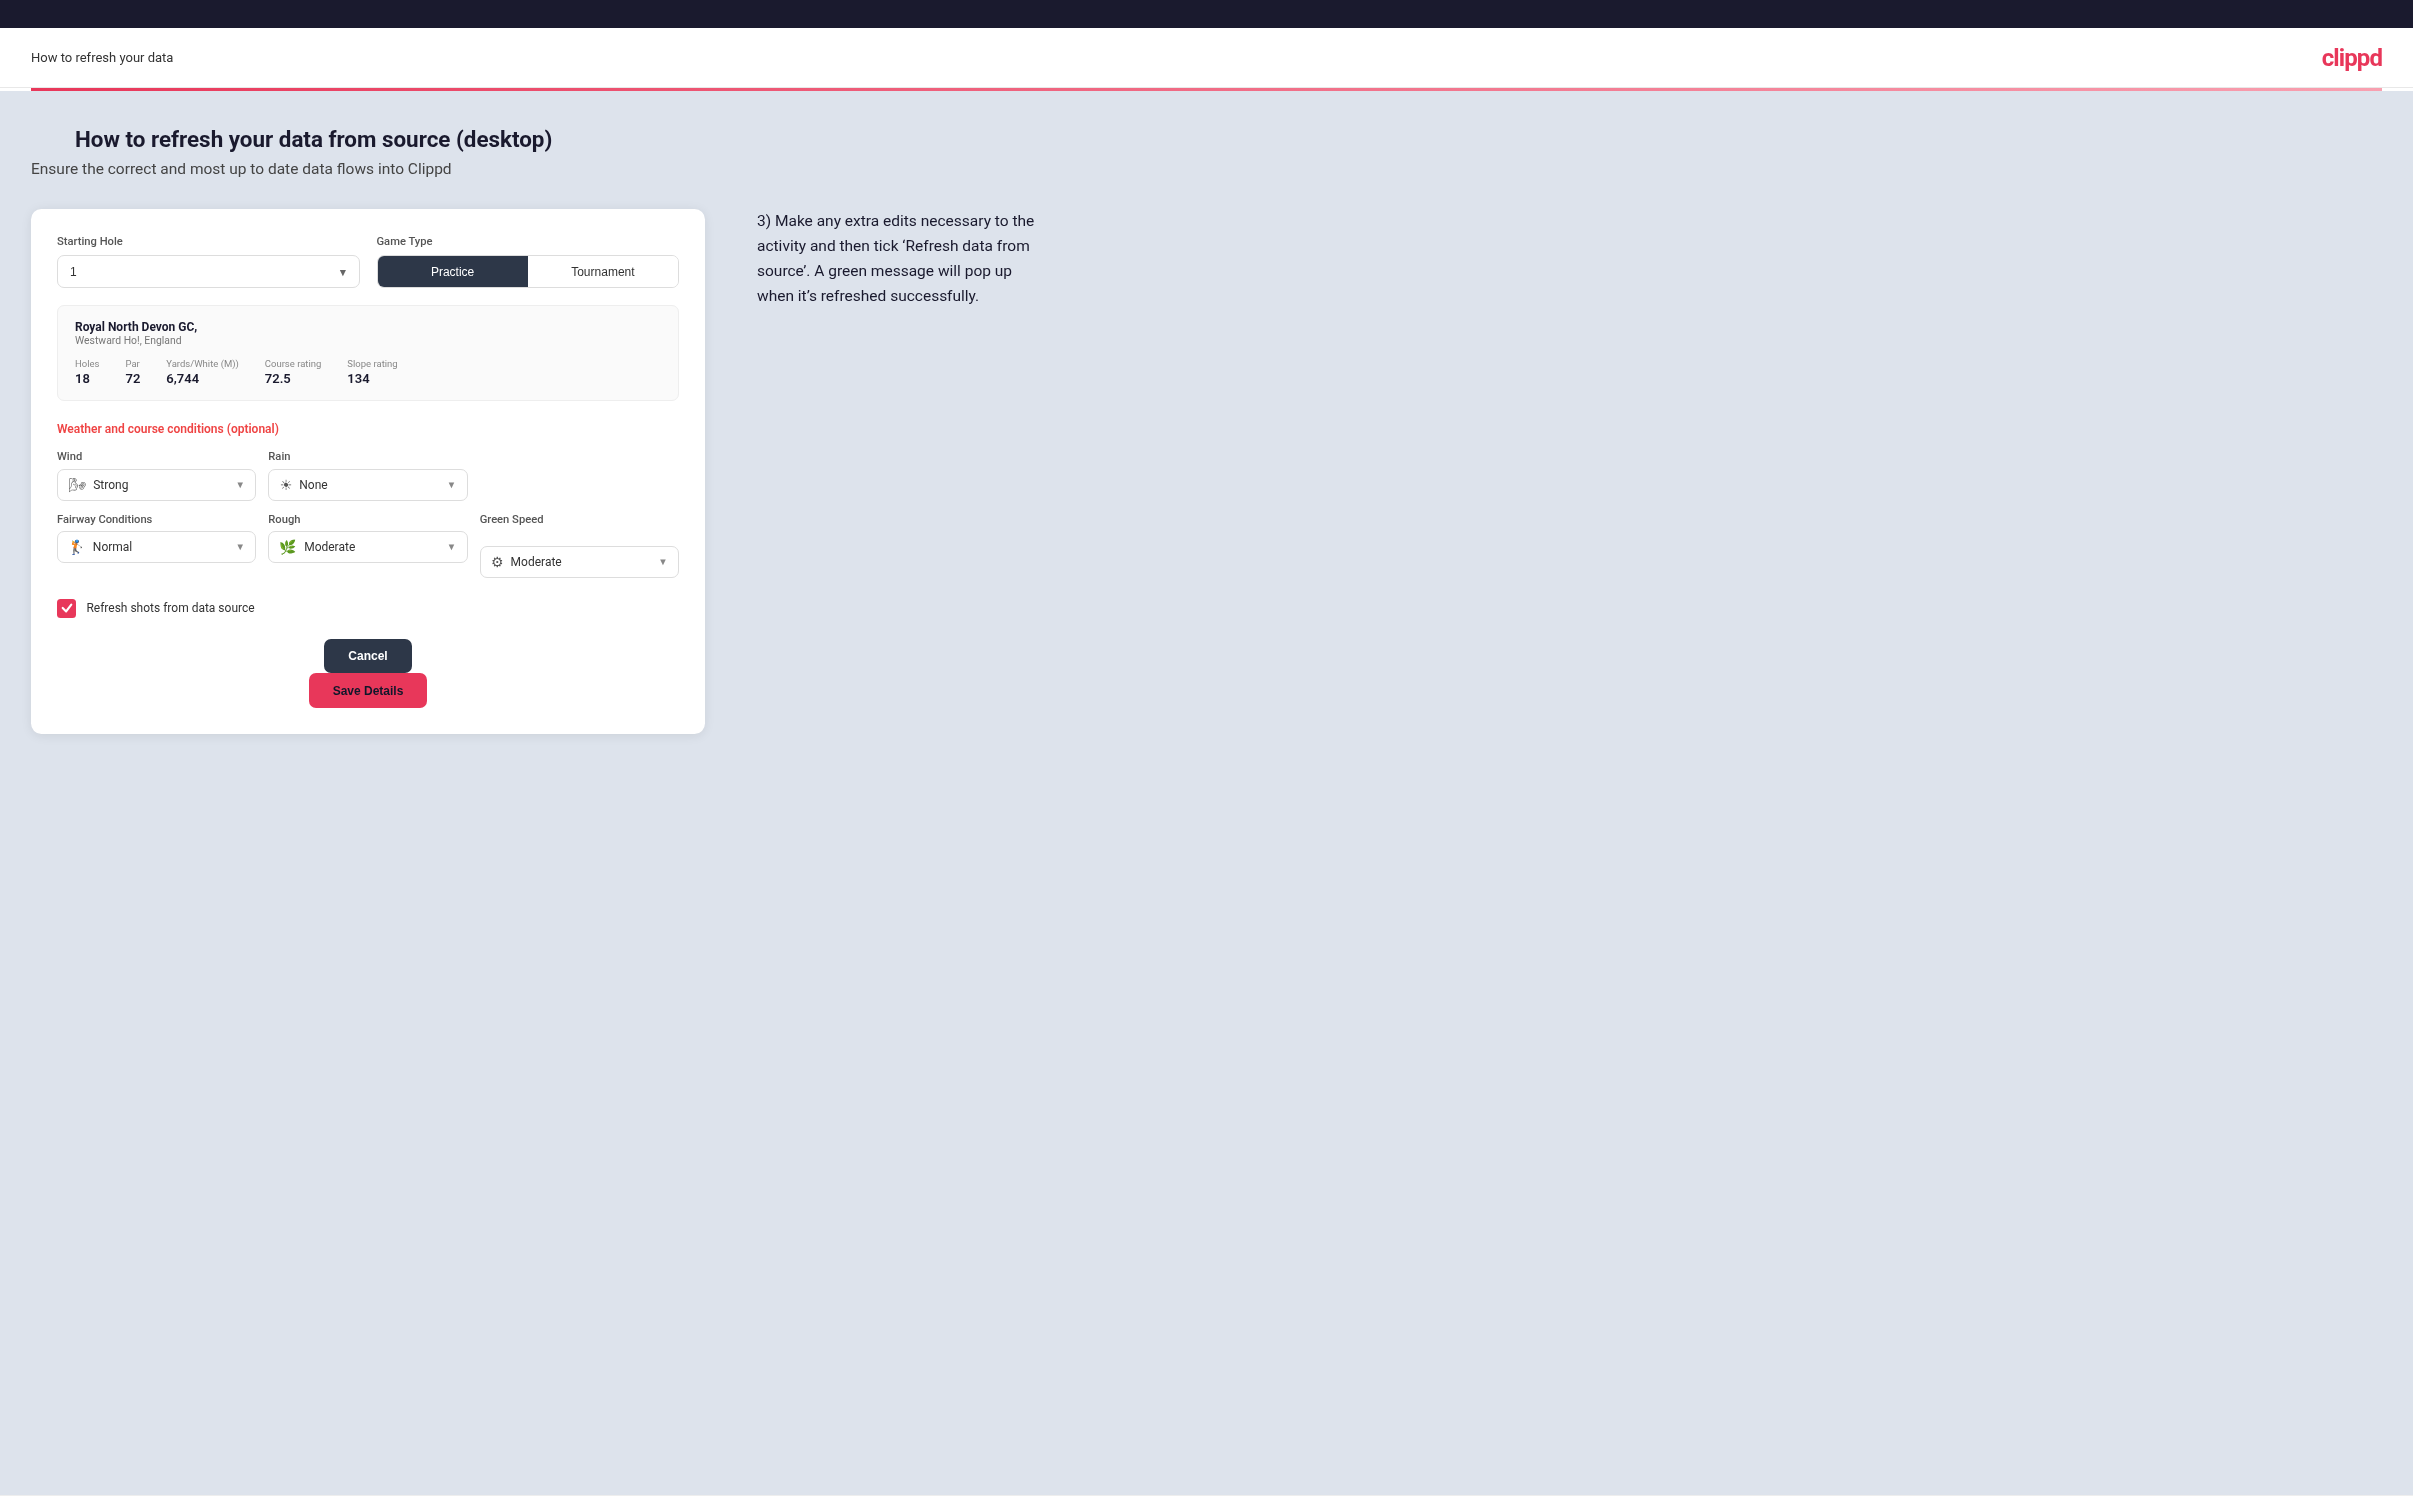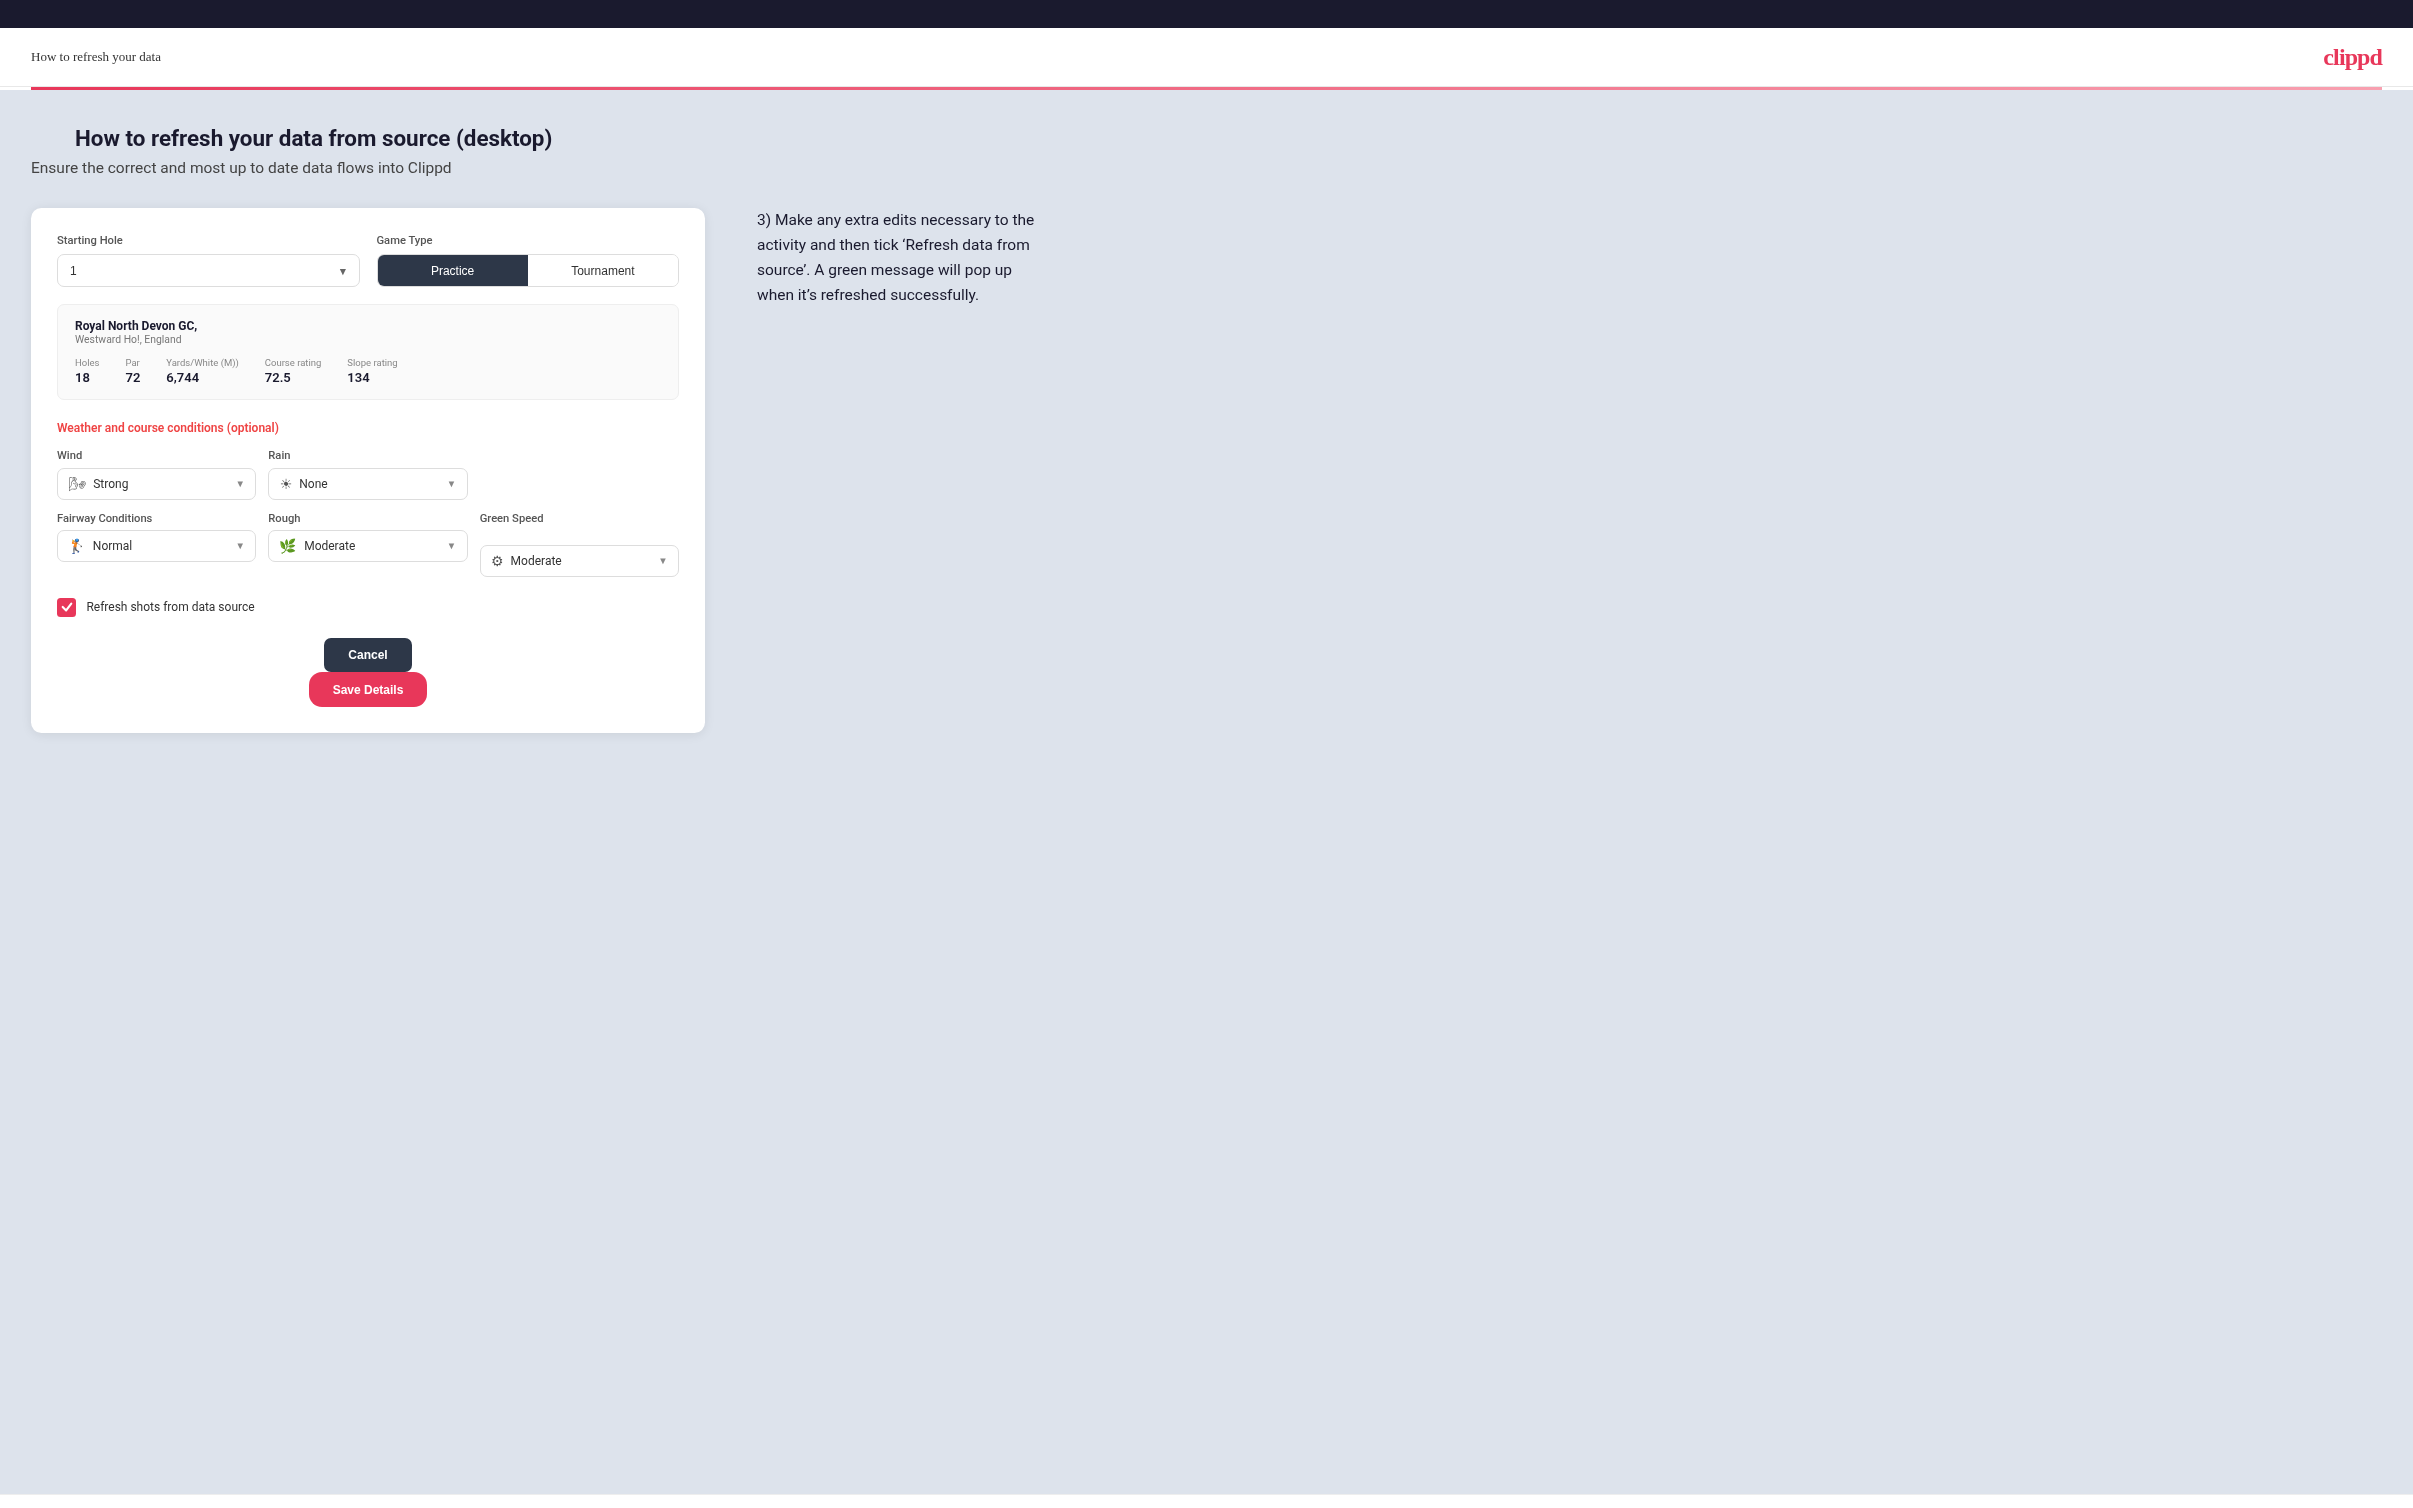--- a/index.html
+++ b/index.html
@@ -10,21 +10,20 @@
       height: 28px;
     }
 
     .header {
       display: flex;
       align-items: center;
       justify-content: space-between;
       padding: 15.5px 31px;
       background: #fff;
       border-bottom: 1.7px solid #e8e8e8;
-      font-family: Liberation Serif, serif;
     }
 
     .header-title {
       font-size: 13px;
       color: #333;
       font-weight: 400;
     }
 
     .logo {
       font-size: 24px;
@@ -284,23 +283,23 @@
       border: none;
       border-radius: 7px;
       padding: 10.4px 24px;
       font-size: 12px;
       font-weight: 600;
       cursor: pointer;
     }
 
     .btn-save {
       background: #e8375a;
-      color: #ffffff;
+      color: #0f172a;
       border: none;
-      border-radius: 13px;
+      border-radius: 7px;
       padding: 10.4px 24px;
       font-size: 12px;
       font-weight: 600;
       cursor: pointer;
     }
 
     .side-note {
       max-width: 293px;
       font-size: 15.5px;
       color: #1a1a2e;

